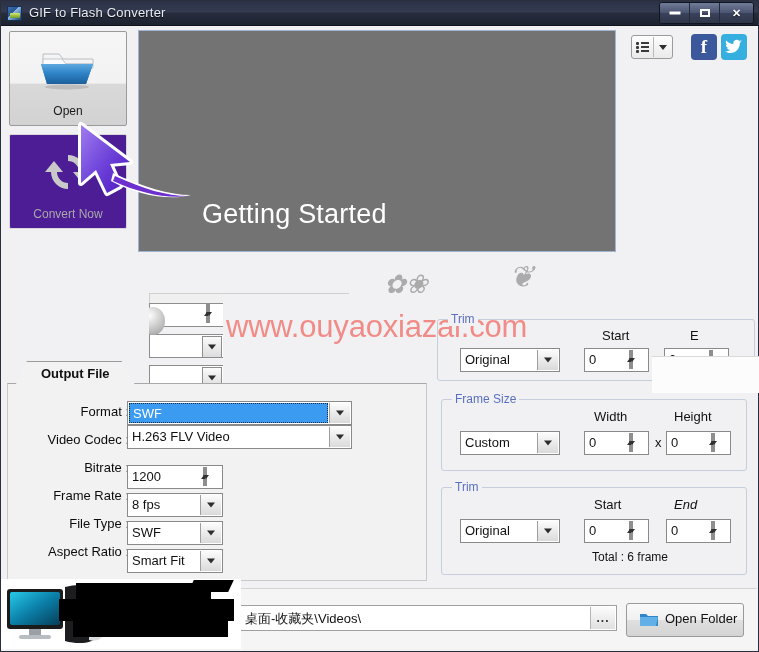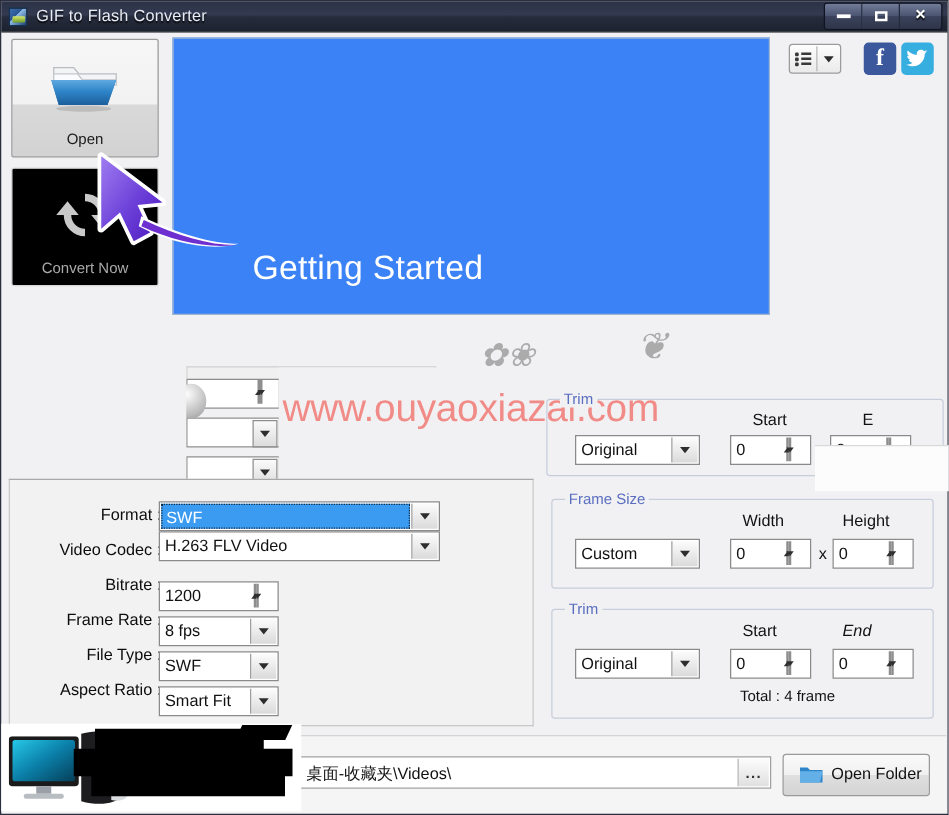--- a/index.html
+++ b/index.html
@@ -62,37 +62,37 @@
 
   
   .leftcol{position:absolute;left:8px;top:30px;width:120px;}
   .bigbtn{
     width:118px;height:95px;box-sizing:border-box;
     border:1px solid #9a9a9a;border-radius:2px;
     background:linear-gradient(to bottom,#f6f6f6 0%,#f2f2f2 55%,#d9d9d9 56%,#d2d2d2 100%);
     position:relative;cursor:pointer;margin-bottom:8px;
   }
   .bigbtn.disabled{
-    background:#000000;border:1px solid #d8d8d8;cursor:default;
+    background:#4c1d95;border:1px solid #d8d8d8;cursor:default;
   }
   .bigbtn .lbl{
     position:absolute;left:0;right:0;bottom:7px;text-align:center;
     font-size:12px;color:#1a1a1a;
   }
   .bigbtn.disabled .lbl{color:#a9a9a9;}
   .folder-ico{
     position:absolute;left:50%;top:14px;transform:translateX(-50%);
     width:58px;height:44px;
   }
   .refresh-ico{position:absolute;left:50%;top:14px;transform:translateX(-50%);width:56px;height:46px;}
 
   
   .preview{
     position:absolute;left:137px;top:29px;width:478px;height:222px;
-    background:#3b82f6;border:1px solid #9fb4d0;box-sizing:border-box;
+    background:#737373;border:1px solid #9fb4d0;box-sizing:border-box;
   }
   .preview .gs{
     position:absolute;left:63px;top:168px;
     color:#fff;font-size:27px;letter-spacing:.2px;
   }
 
   
   .viewbtn{
     position:absolute;left:630px;top:34px;width:42px;height:24px;
     box-sizing:border-box;border:1px solid #9b9b9b;border-radius:3px;
@@ -379,20 +379,21 @@
   </div>
   <div class="knob"></div>
   <div class="overlay-white ovl-a"></div>
   <div class="overlay-white ovl-c"></div>
 
   <div class="wm">www.ouyaoxiazai.com</div>
   <div class="wm2" style="left:230px;top:382px;font-size:22px;">❧❧</div>
   <div class="wm2" style="left:200px;top:560px;font-size:20px;">❧❧❧</div>
 
   <div class="tabpanel"></div>
+  <div class="tab">Output File</div>
 
   <div class="frow" style="left:0;top:400px;width:128px;">
     <span class="flabel">Format :</span>
   </div>
   <div class="combo selected" style="left:126px;top:400px;width:225px;">
     <span class="sel"></span>
     <span class="txt">SWF</span>
     <span class="arrow">
         <span class="a"></span>
       </span>
@@ -521,21 +522,21 @@
           <span class="sp2-half s-dn"><span class="a"></span></span>
         </span>
       </div>
       <div class="spinbox" style="left:224px;top:31px;width:65px;">
         <span class="txt">0</span>
         <span class="sp">
           <span class="sp2-half s-up"><span class="a"></span></span>
           <span class="sp2-half s-dn"><span class="a"></span></span>
         </span>
       </div>
-      <span class="total" style="left:150px;top:62px;">Total : 4 frame</span>
+      <span class="total" style="left:150px;top:62px;">Total : 6 frame</span>
     </div>
   </div>
 
   <div class="overlay-white ovl-b"></div>
 
   <div class="bottombar">
     <div class="pathfield">
       <span class="txt">桌面-收藏夹\Videos\</span>
       <span class="browse">
           <span class="d">...</span>

